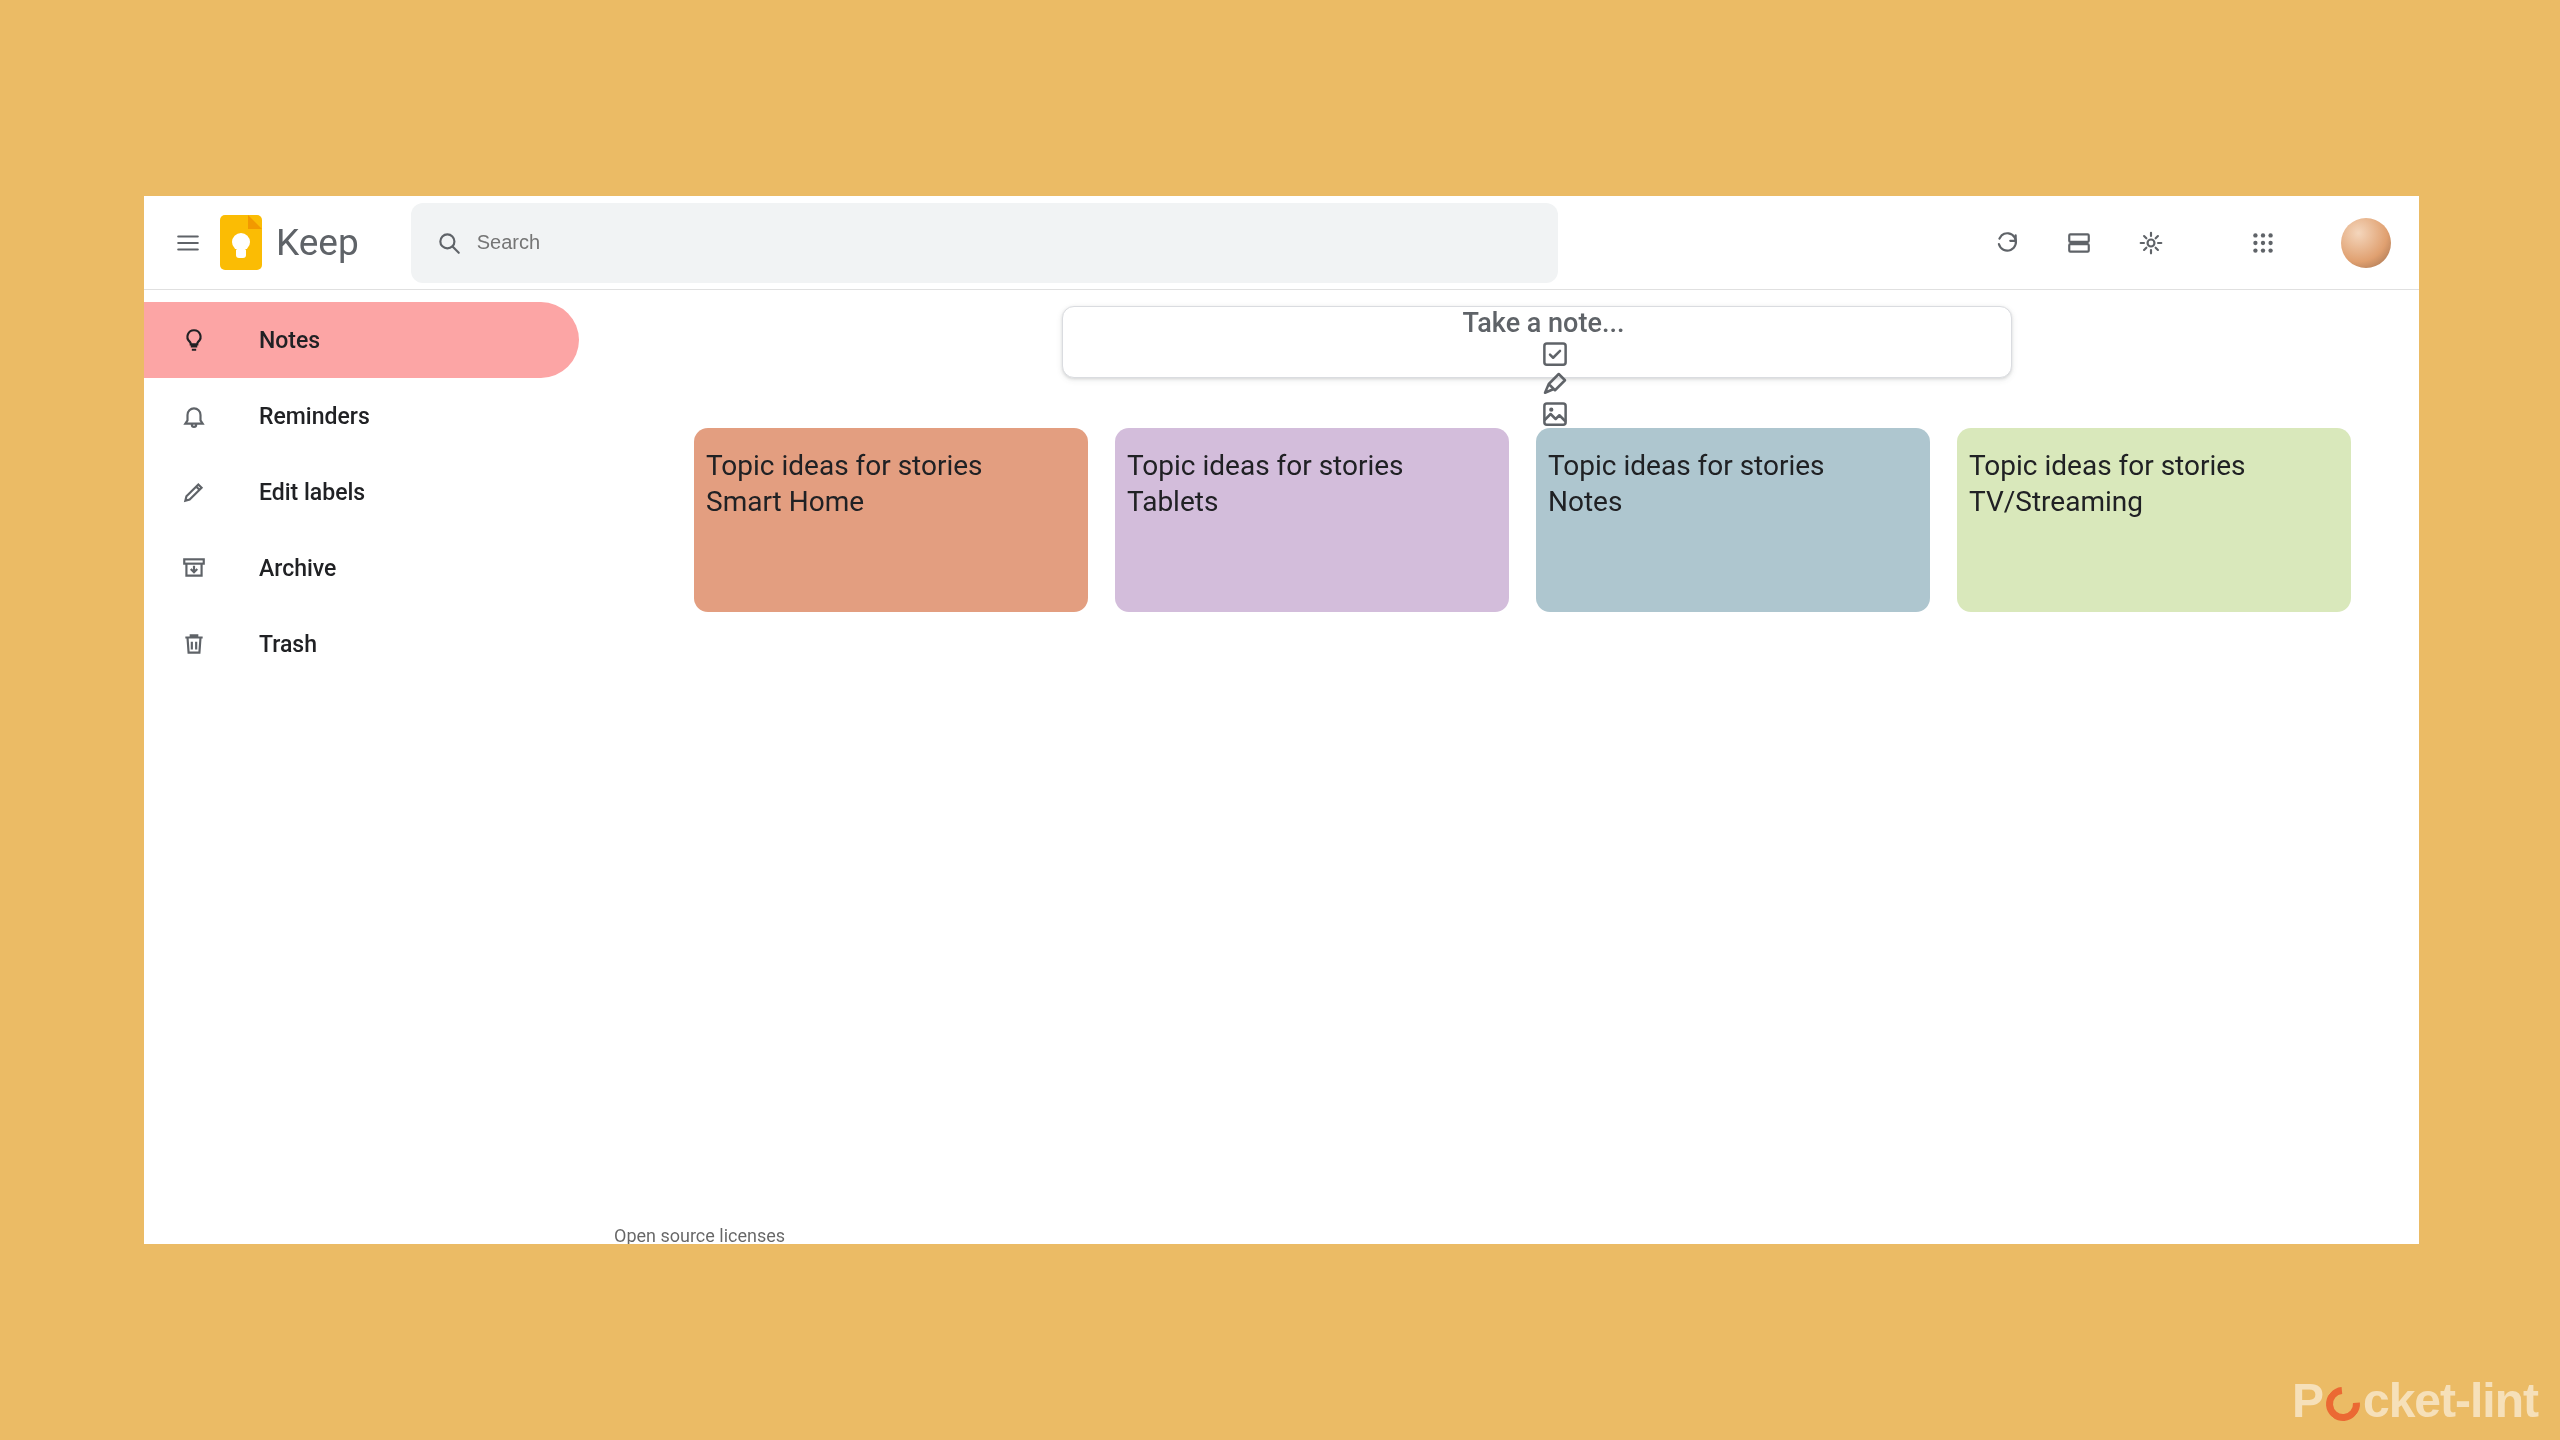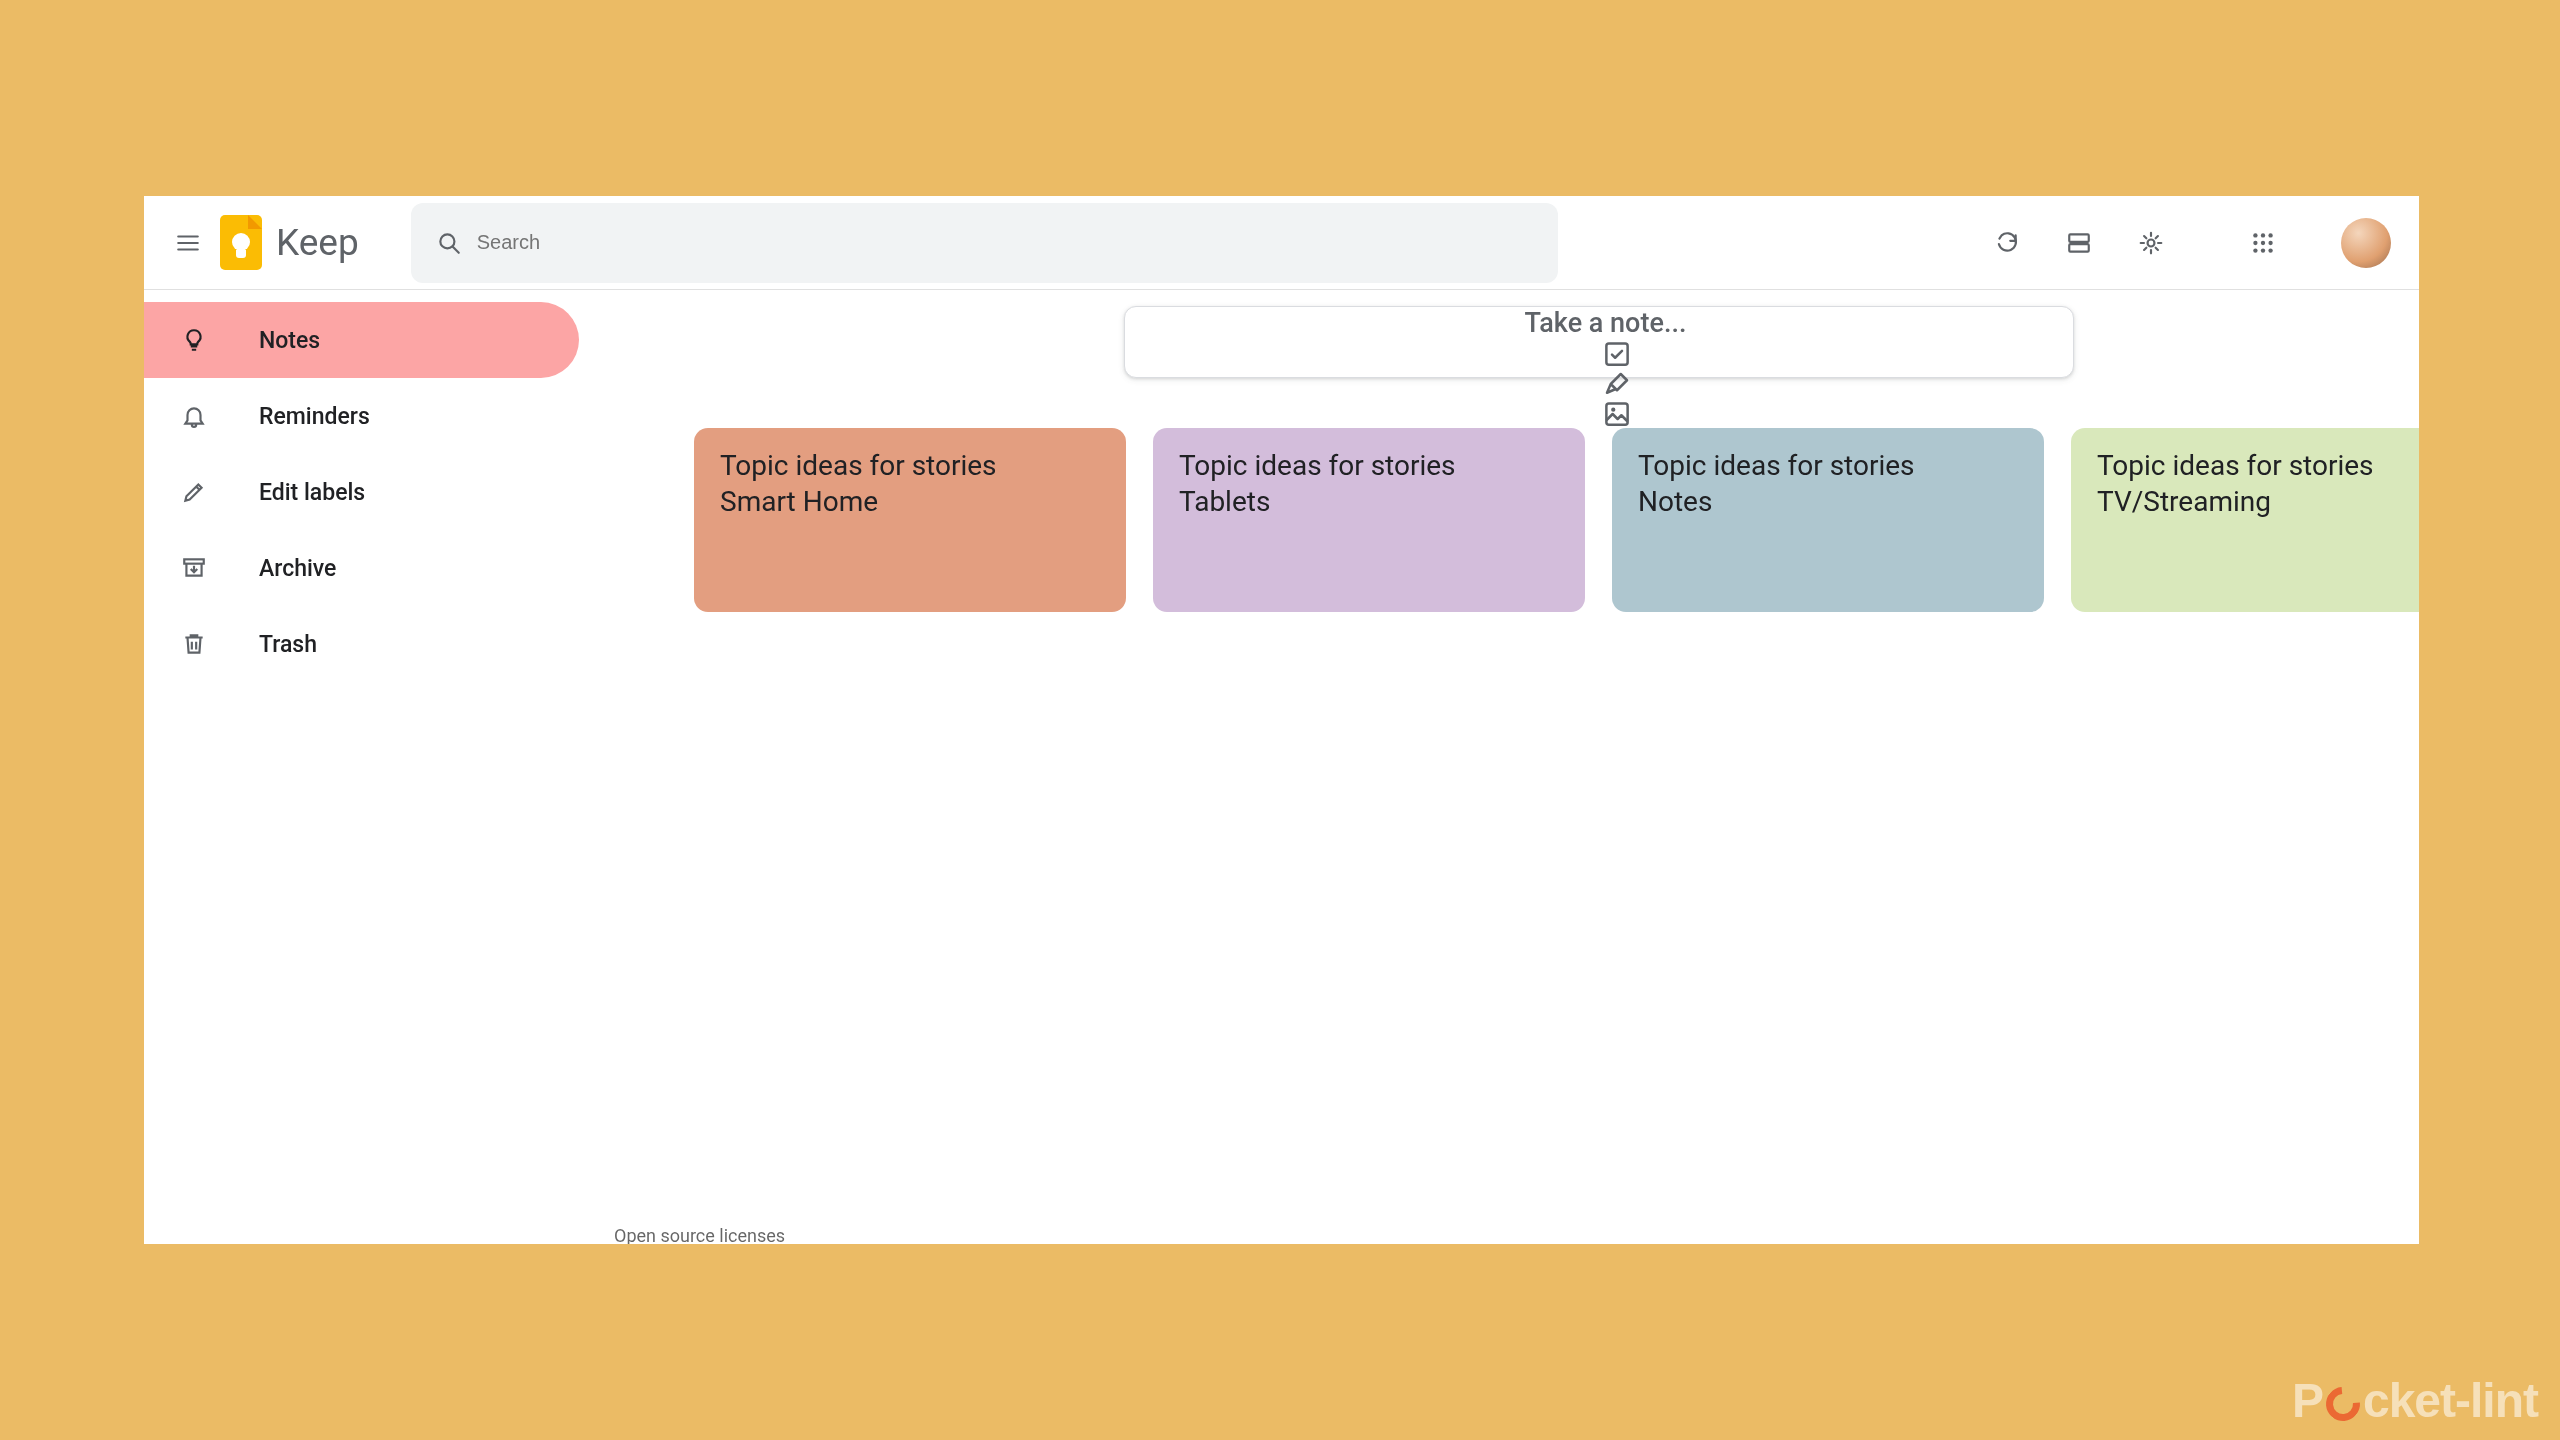--- a/index.html
+++ b/index.html
@@ -118,23 +118,23 @@
     display:flex; align-items:center;
     padding: 0 12px 0 26px;
     background:#fff;
     flex-direction:column;
   }
   .note-input-text { flex:1; color:#5f6368; font-size:27px; font-weight:500; }
   .note-input .icon-btn { width:58px; height:58px; margin-left: 22px; }
   .note-input .icon-btn svg { width:30px; height:30px; }
   .notes-grid { display:flex; gap:27px; }
   .note-card {
-    width: 432px; height: 184px;
+    width: 394px; height: 184px;
     border-radius: 14px;
-    padding: 20px 26px;
+    padding: 20px 12px;
     font-size: 28px;
     font-weight: 400;
     color:#202124;
     line-height: 1.28;
     cursor:pointer;
   }
   .note-card.c0 { background:#e39e80; }
   .note-card.c1 { background:#d3bddb; }
   .note-card.c2 { background:#aec6cf; }
   .note-card.c3 { background:#d9e8bb; }

